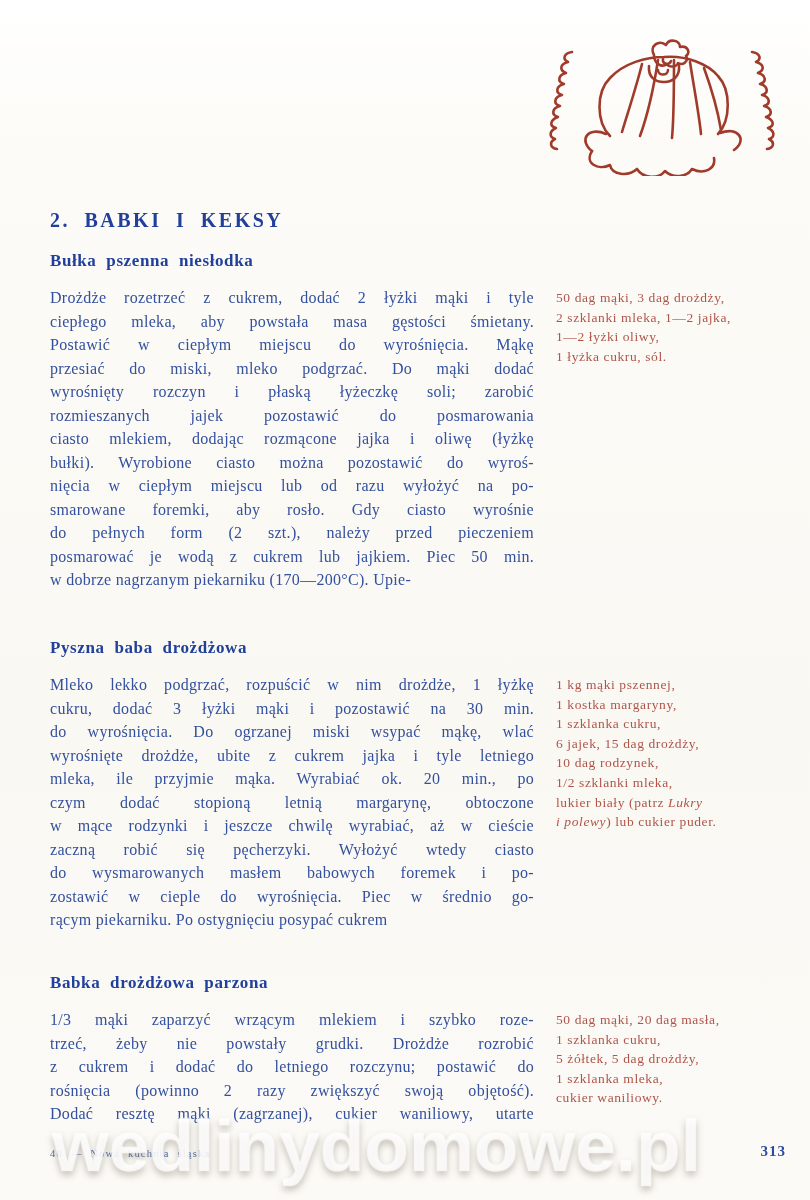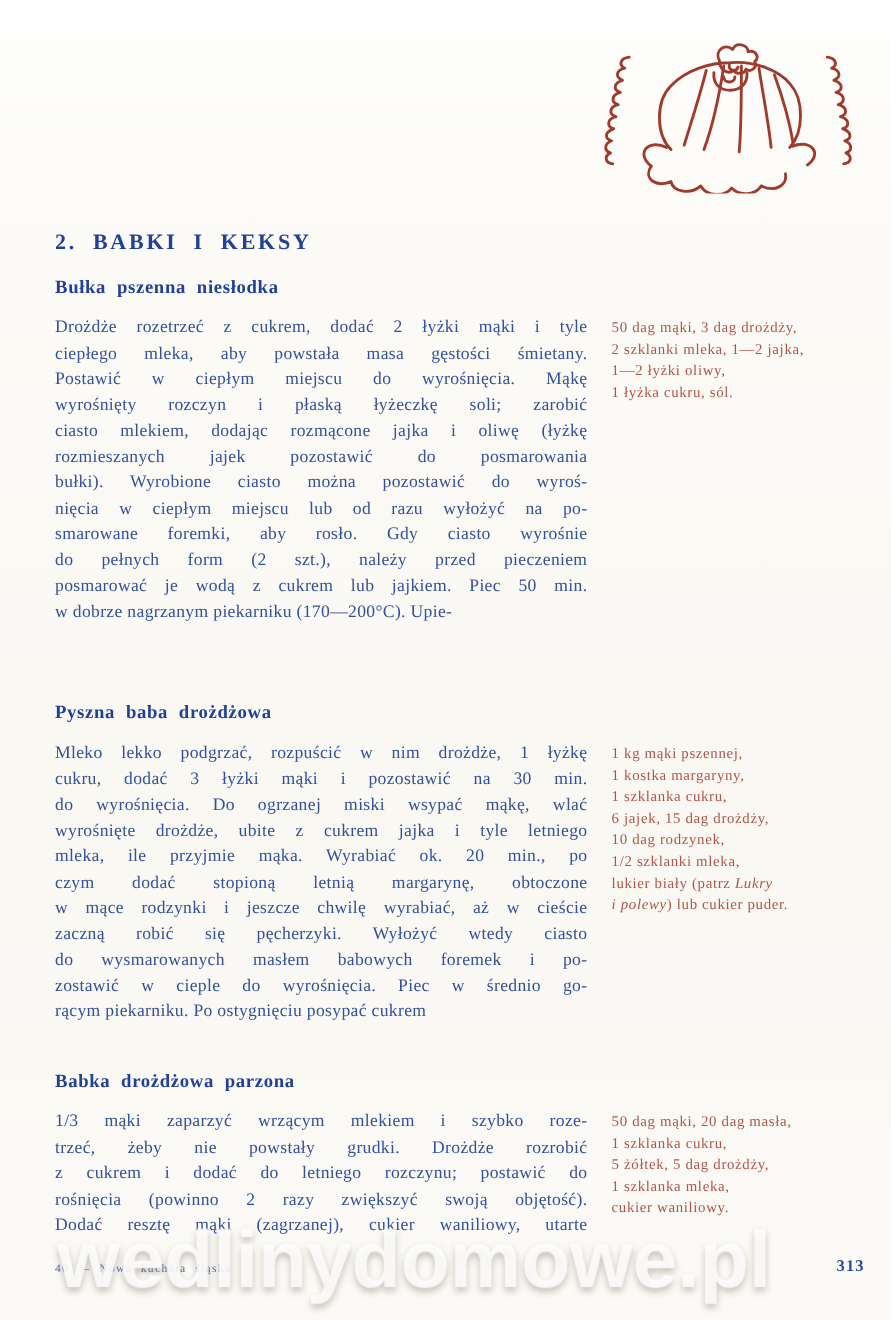--- a/index.html
+++ b/index.html
@@ -106,23 +106,24 @@
   </svg>
 
   <h1 class="chapter">2. BABKI I KEKSY</h1>
 
   <section class="recipe r1">
     <h2>Bułka pszenna niesłodka</h2>
     <div class="rbody" data-justify-last="false">
         <div class="bline">Drożdże rozetrzeć z cukrem, dodać 2 łyżki mąki i tyle</div>
         <div class="bline">ciepłego mleka, aby powstała masa gęstości śmietany.</div>
         <div class="bline">Postawić w ciepłym miejscu do wyrośnięcia. Mąkę</div>
+        <div class="bline">przesiać do miski, mleko podgrzać. Do mąki dodać</div>
         <div class="bline">wyrośnięty rozczyn i płaską łyżeczkę soli; zarobić</div>
+        <div class="bline">rozmieszanych jajek pozostawić do posmarowania</div>
         <div class="bline">ciasto mlekiem, dodając rozmącone jajka i oliwę (łyżkę</div>
-        <div class="bline">rozmieszanych jajek pozostawić do posmarowania</div>
         <div class="bline">bułki). Wyrobione ciasto można pozostawić do wyroś-</div>
         <div class="bline">nięcia w ciepłym miejscu lub od razu wyłożyć na po-</div>
         <div class="bline">smarowane foremki, aby rosło. Gdy ciasto wyrośnie</div>
         <div class="bline">do pełnych form (2 szt.), należy przed pieczeniem</div>
         <div class="bline">posmarować je wodą z cukrem lub jajkiem. Piec 50 min.</div>
         <div class="bline">w dobrze nagrzanym piekarniku (170—200°C). Upie-</div>
       </div>
     <aside class="ingredients">
         <div class="iline">50 dag mąki, 3 dag drożdży,</div>
         <div class="iline">2 szklanki mleka, 1—2 jajka,</div>

